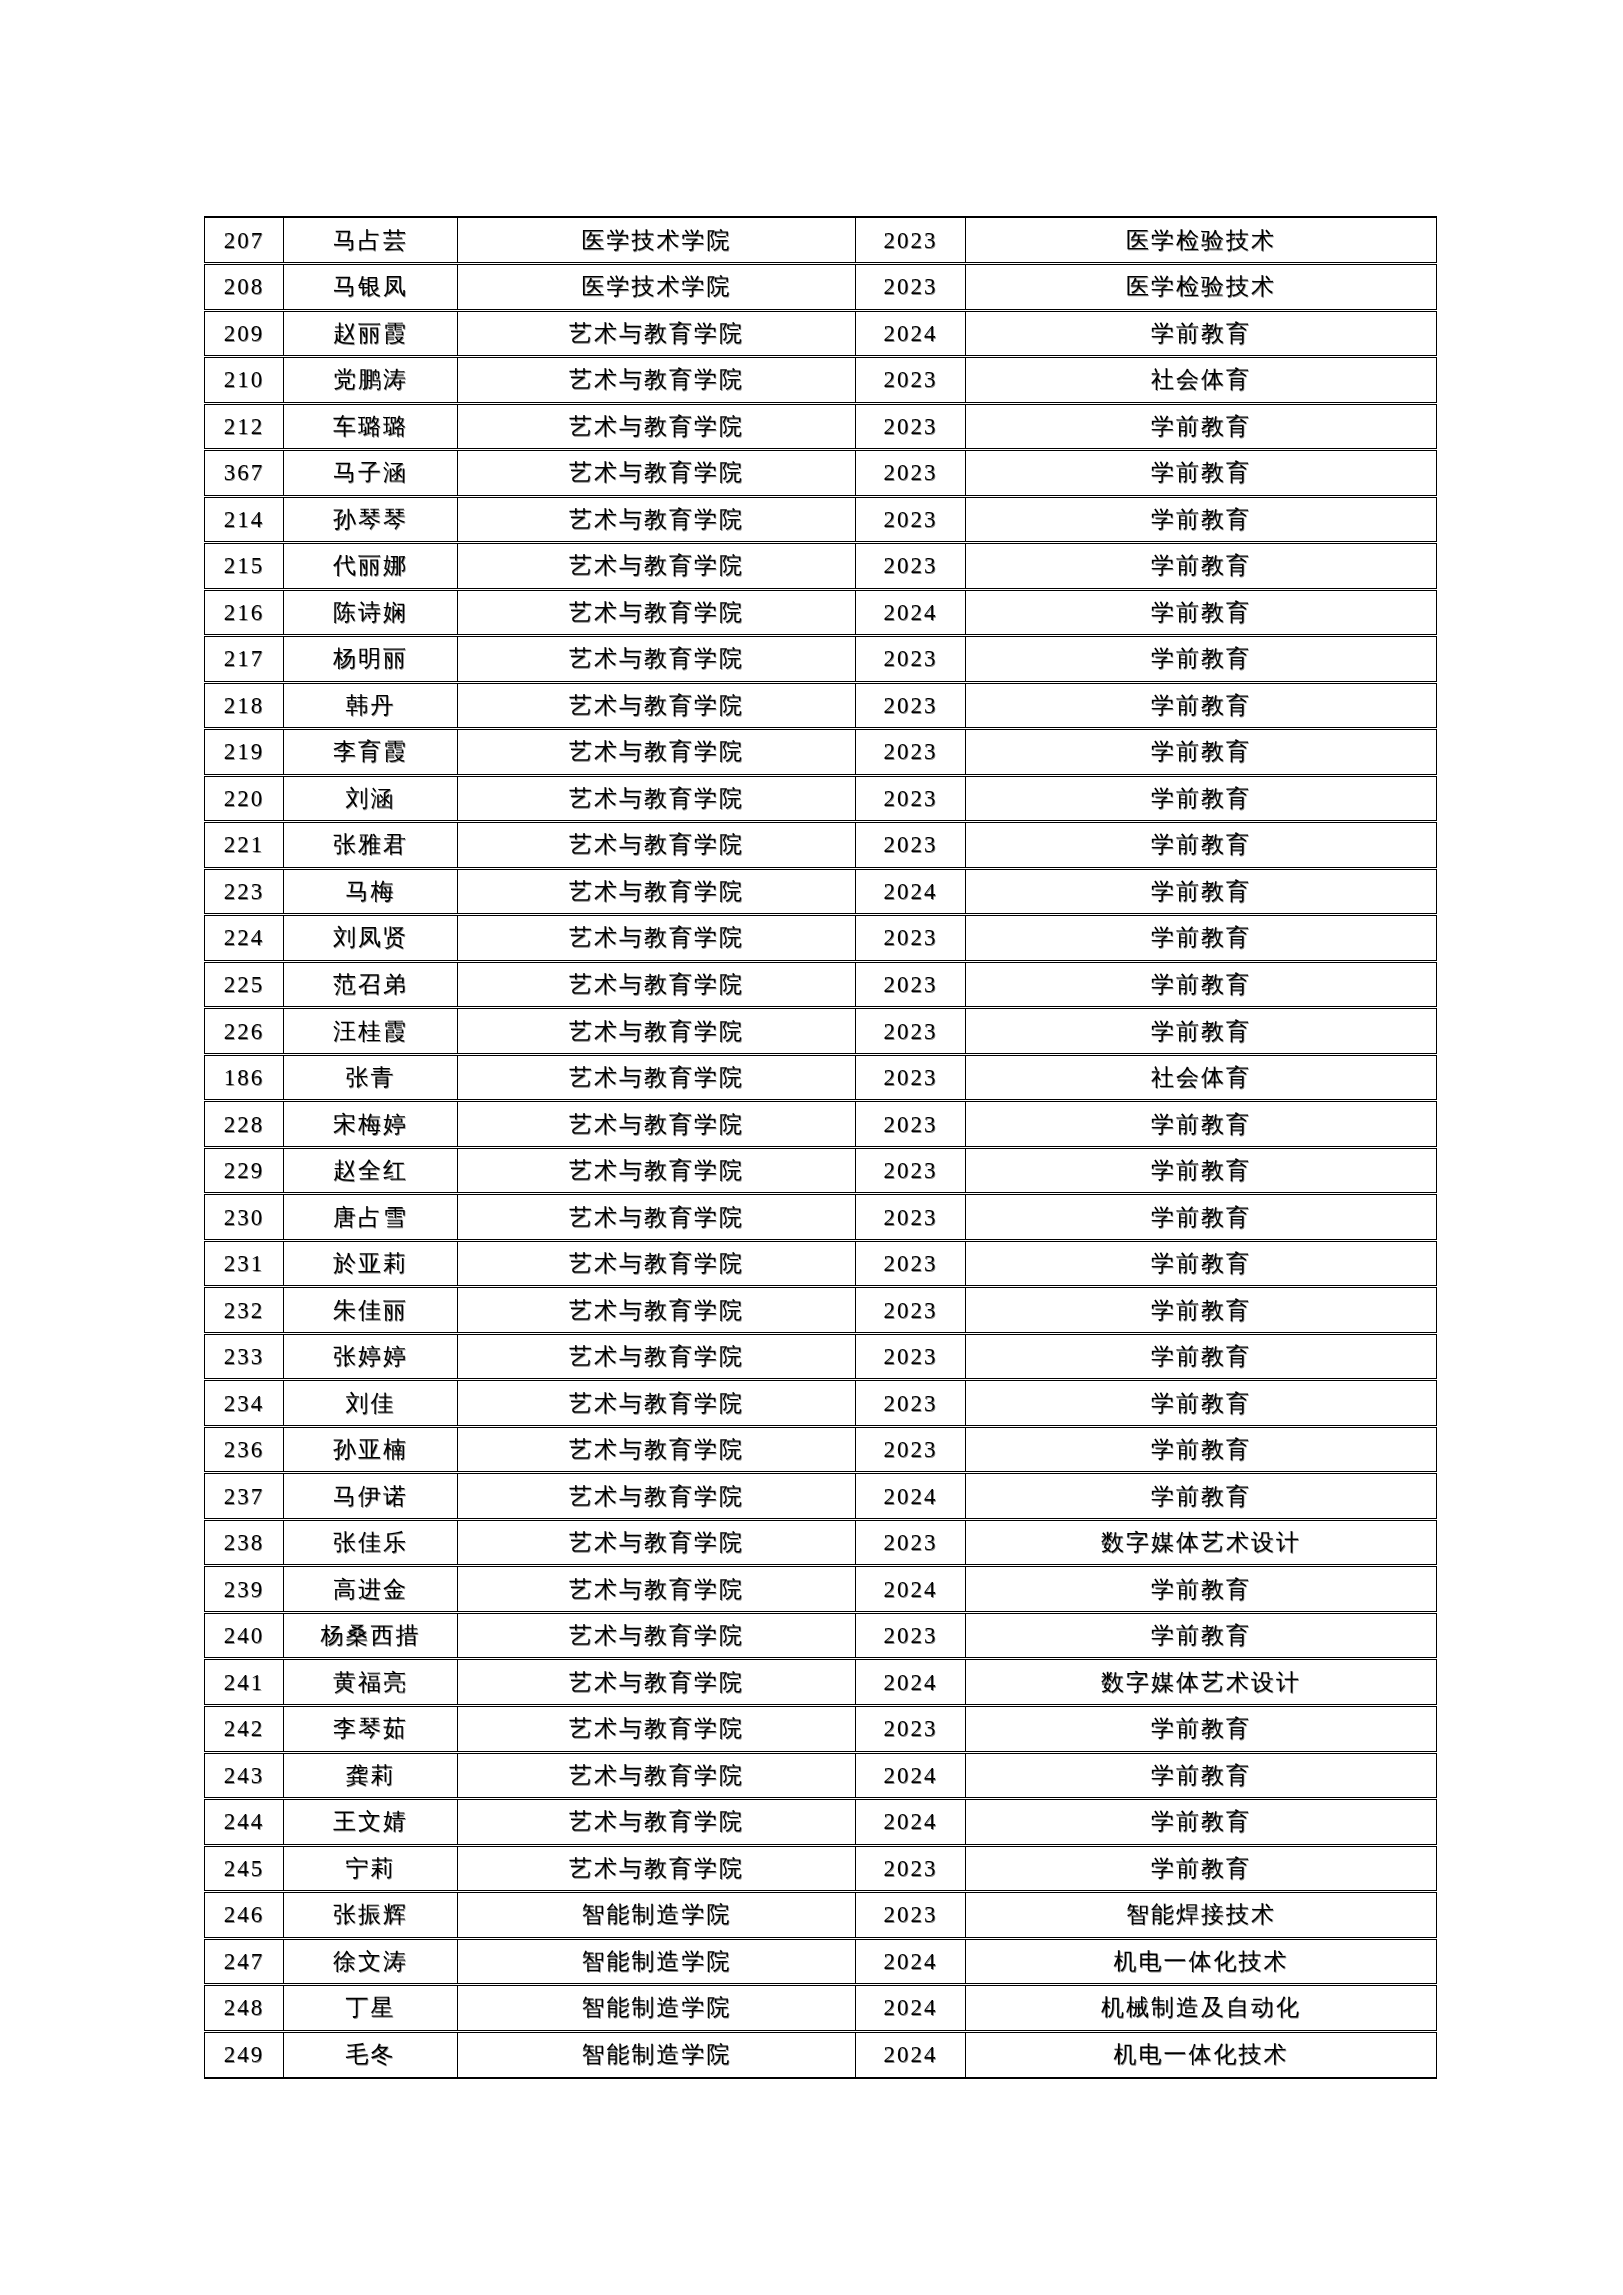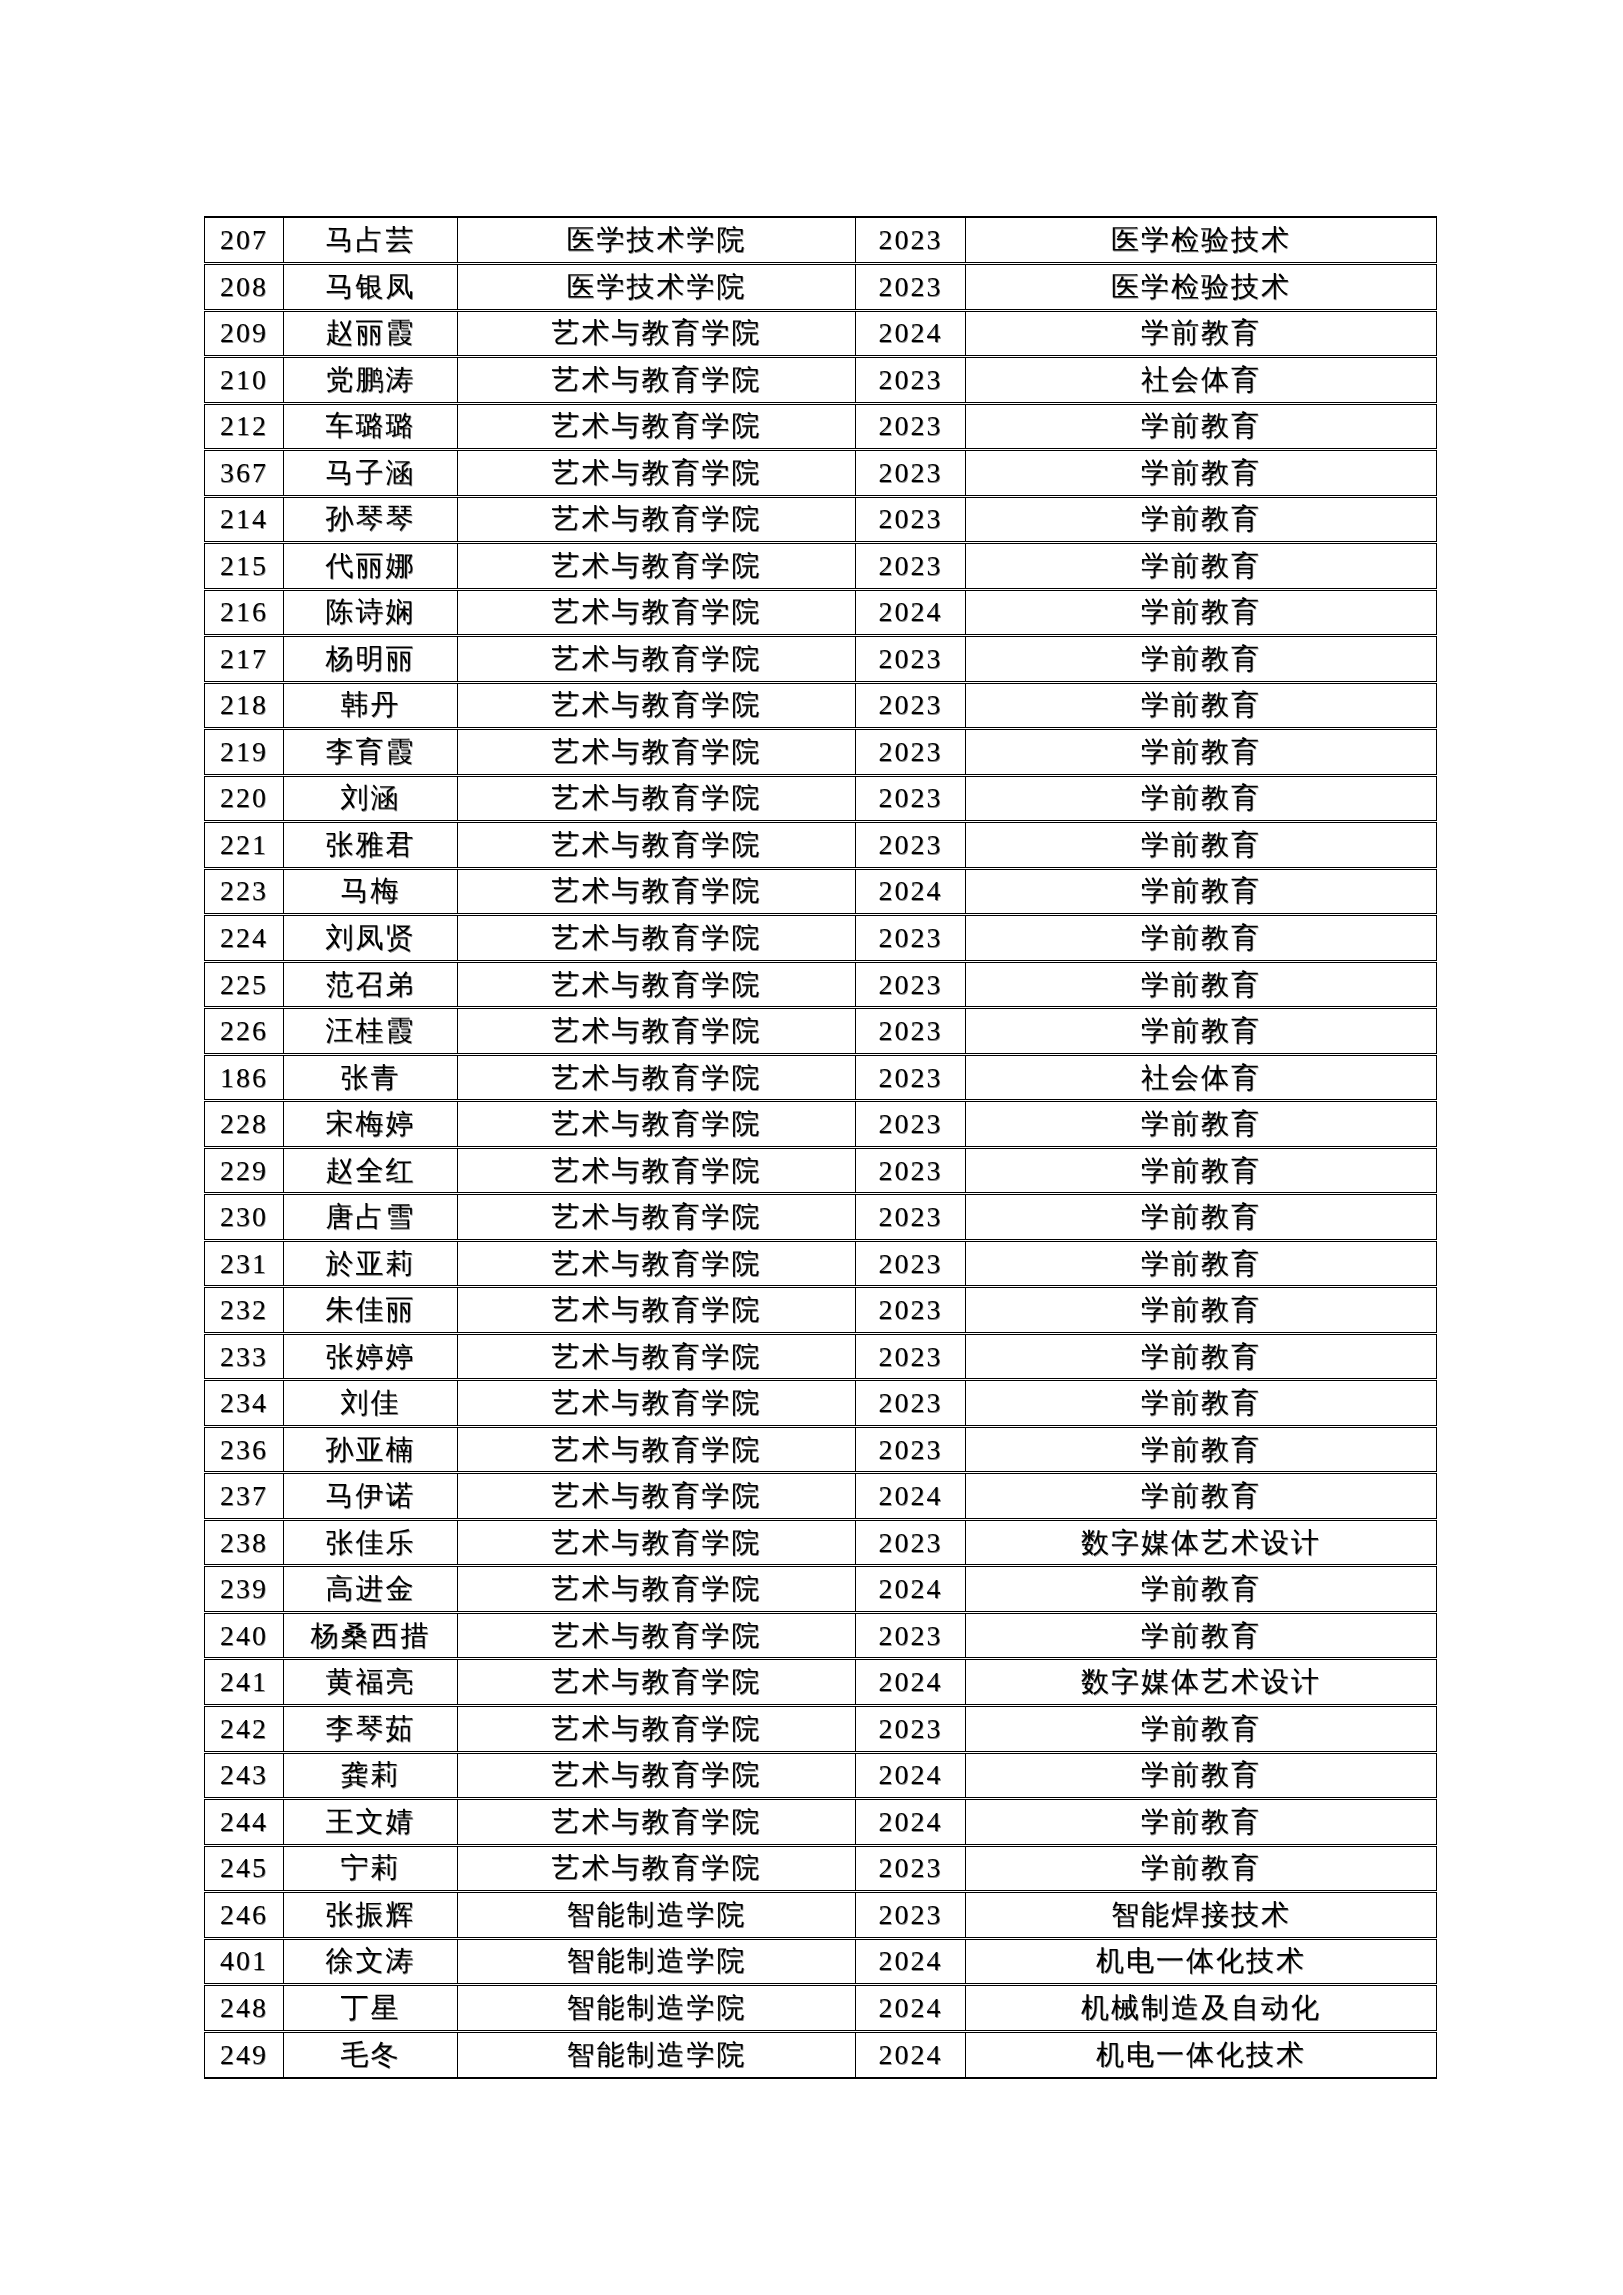--- a/index.html
+++ b/index.html
@@ -17,21 +17,21 @@
     color: #000000;
   }
   table.roster {
     position: absolute;
     left: 204px;
     top: 216px;
     width: 1232px;
     height: 1863px;
     border-collapse: collapse;
     table-layout: fixed;
-    font-size: 28px;
+    font-size: 23px;
     letter-spacing: 2px;
     line-height: 1;
   }
   table.roster td {
     border-left: 1.5px solid #000000;
     border-right: 1.5px solid #000000;
     border-top: 3.1px double #000000;
     border-bottom: 3.1px double #000000;
     text-align: center;
     vertical-align: middle;
@@ -315,21 +315,21 @@
           <td>学前教育</td>
         </tr>
         <tr>
           <td>246</td>
           <td>张振辉</td>
           <td>智能制造学院</td>
           <td>2023</td>
           <td>智能焊接技术</td>
         </tr>
         <tr>
-          <td>401</td>
+          <td>247</td>
           <td>徐文涛</td>
           <td>智能制造学院</td>
           <td>2024</td>
           <td>机电一体化技术</td>
         </tr>
         <tr>
           <td>248</td>
           <td>丁星</td>
           <td>智能制造学院</td>
           <td>2024</td>

